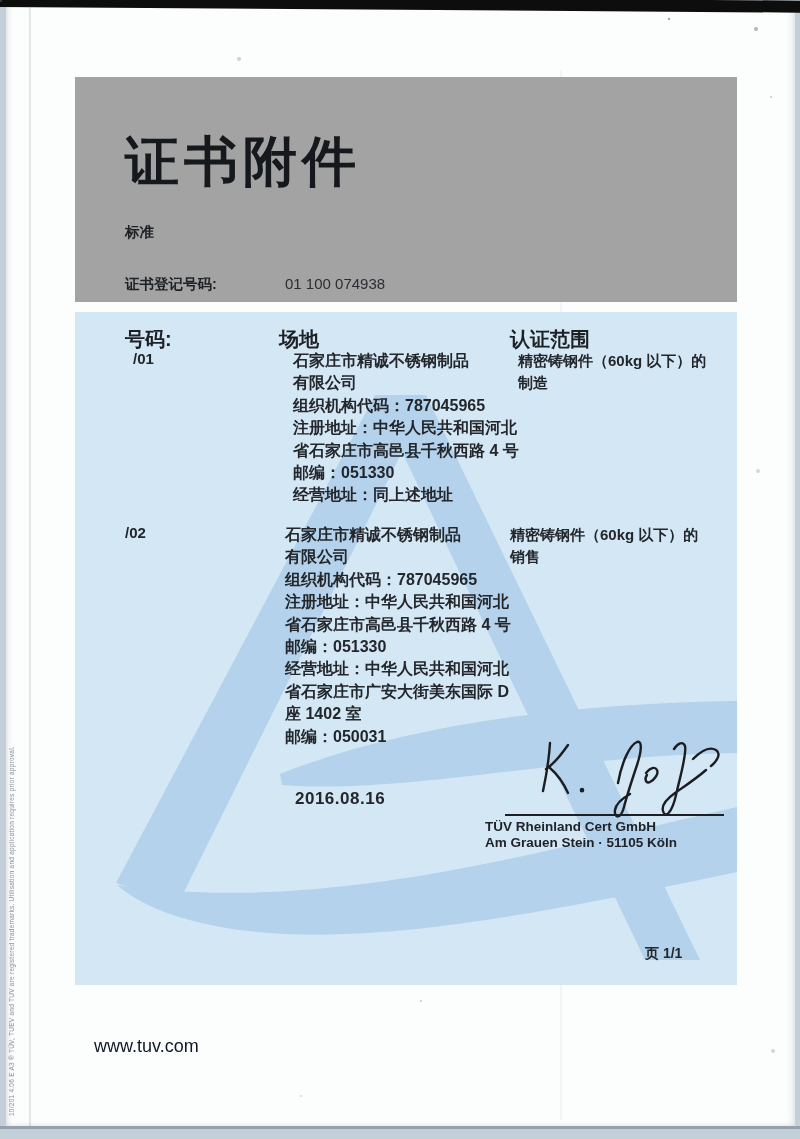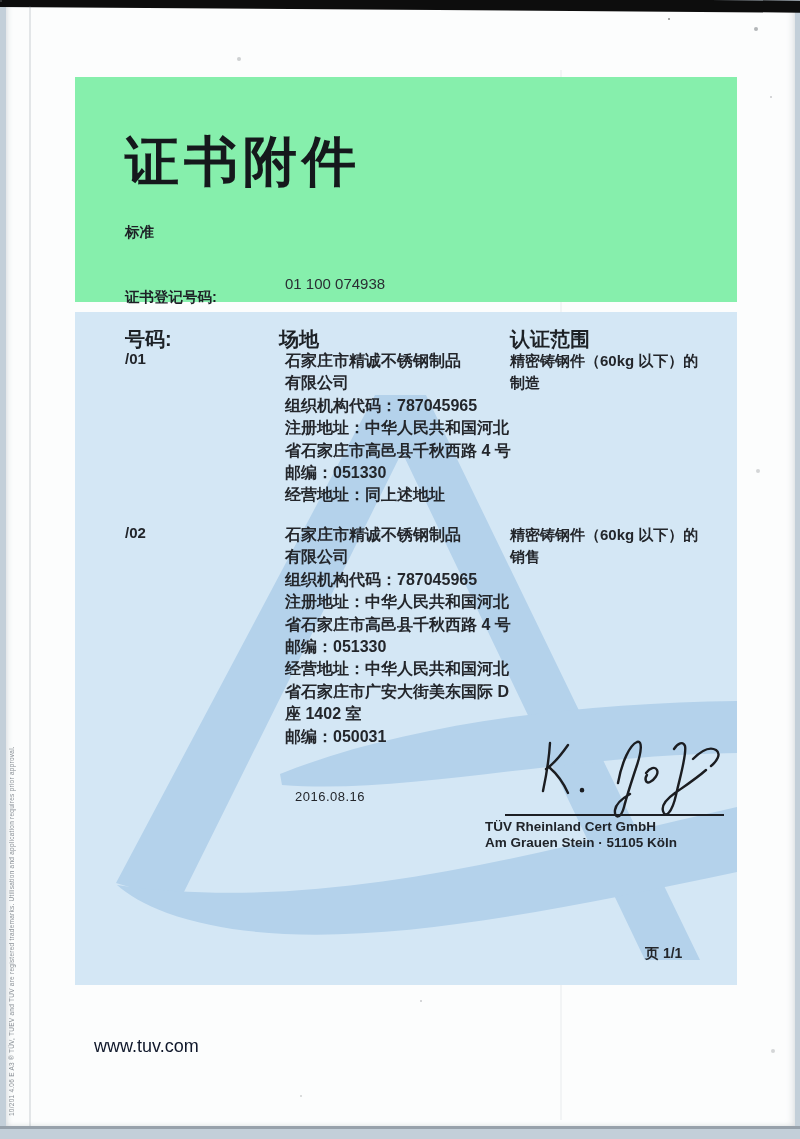--- a/index.html
+++ b/index.html
@@ -28,39 +28,39 @@
     120px 345px 0 0 rgba(120,125,130,.35), 757px 470px 0 1px rgba(120,125,130,.3),
     140px 760px 0 1px rgba(120,125,130,.35), 420px 1000px 0 0 rgba(120,125,130,.4),
     710px 930px 0 0 rgba(120,125,130,.35), 300px 1095px 0 0 rgba(120,125,130,.35),
     772px 1050px 0 1px rgba(120,125,130,.3), 668px 18px 0 0 rgba(60,60,60,.6);}
   .edge-note{
     position:absolute;left:8px;top:1116px;transform:rotate(-90deg);transform-origin:0 0;
     white-space:nowrap;font-size:6.5px;letter-spacing:.25px;color:#8a9096;
   }
 
   
-  .band-header{position:absolute;left:75px;top:77px;width:662px;height:225px;background:#86efac;}
+  .band-header{position:absolute;left:75px;top:77px;width:662px;height:225px;background:#a3a3a3;}
   .doc-title{position:absolute;left:50px;top:57px;margin:0;font-size:54px;line-height:54px;
     font-weight:700;letter-spacing:5px;color:#15181c;}
   .kv-label{position:absolute;left:50px;font-size:14.5px;font-weight:700;color:#1d2126;}
   .kv-label.std{top:146px;}
-  .kv-label.reg{top:211px;}
+  .kv-label.reg{top:198px;}
   .kv-value-std{position:absolute;left:210px;top:139px;font-size:21px;font-weight:700;color:#15181c;letter-spacing:.2px;}
   .kv-value-reg{position:absolute;left:210px;top:198px;font-size:15px;font-weight:500;color:#2a2e33;}
 
   
   .band-body{position:absolute;left:75px;top:312px;width:662px;height:673px;background:#d4e7f5;}
   .watermark{position:absolute;inset:0;width:100%;height:100%;}
   .col-head{position:absolute;top:14px;font-size:20px;font-weight:700;color:#1d2126;}
   .col-head.c1{left:50px;} .col-head.c2{left:204px;} .col-head.c3{left:435px;text-align:center;}
   .row-number{position:absolute;left:50px;font-size:15px;font-weight:600;}
   .row-site{position:absolute;left:210px;width:235px;font-size:16px;font-weight:600;line-height:22.4px;white-space:pre-line;}
   .row-scope{position:absolute;left:435px;width:215px;font-size:15px;font-weight:700;line-height:22.4px;white-space:pre-line;}
-  .r1{top:38px;} .r2{top:212px;}
-  .issue-date{position:absolute;left:220px;top:477px;font-size:13px;font-weight:400;letter-spacing:.5px;}
+  .r1{top:38px;margin-left:8px;} .r2{top:212px;}
+  .issue-date{position:absolute;left:220px;top:477px;font-size:17px;font-weight:700;letter-spacing:.5px;}
   .signature-svg{position:absolute;left:455px;top:415px;width:215px;height:92px;}
   .sig-line{position:absolute;left:430px;top:502px;width:219px;height:2px;background:#1c1f24;}
   .sig-org{position:absolute;left:410px;top:507px;width:230px;font-size:13.5px;
     font-weight:600;line-height:15.5px;color:#20242a;}
   .page-indicator{position:absolute;left:570px;top:633px;font-size:14px;font-weight:700;}
 
   
   .footer-url{position:absolute;left:94px;top:1036px;font-size:18px;font-weight:500;color:#0f172a;}
   .logo{position:absolute;left:508px;top:1024px;width:232px;height:62px;}
   .logo-triangle{position:absolute;left:0;top:2px;width:40px;height:44px;}

